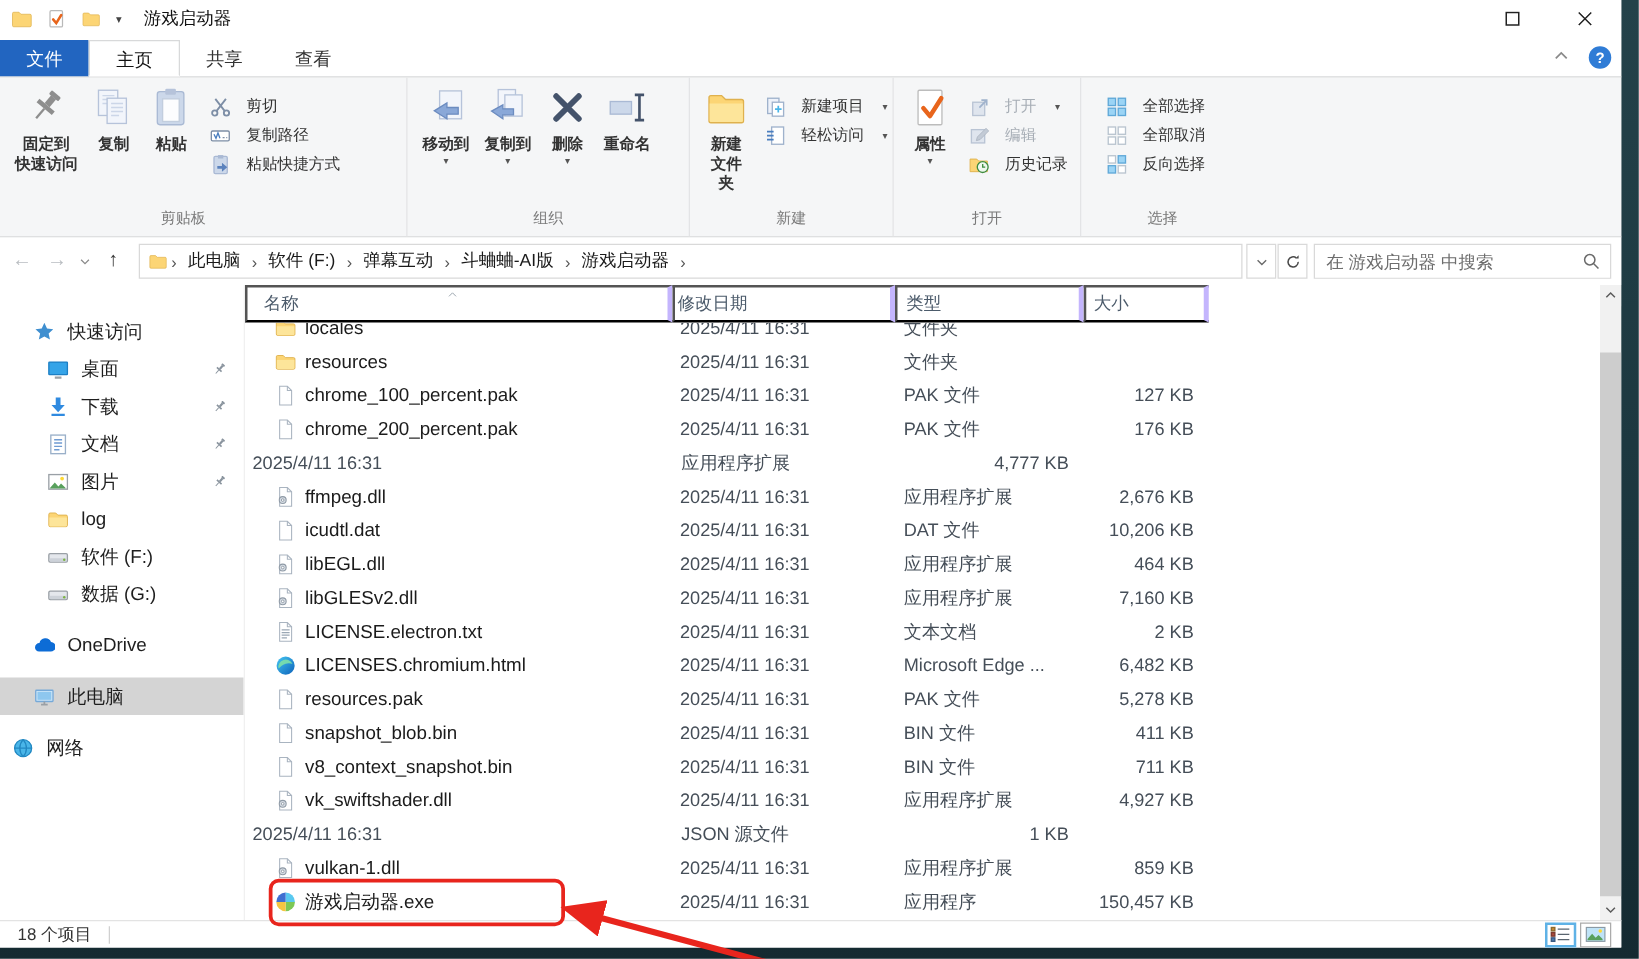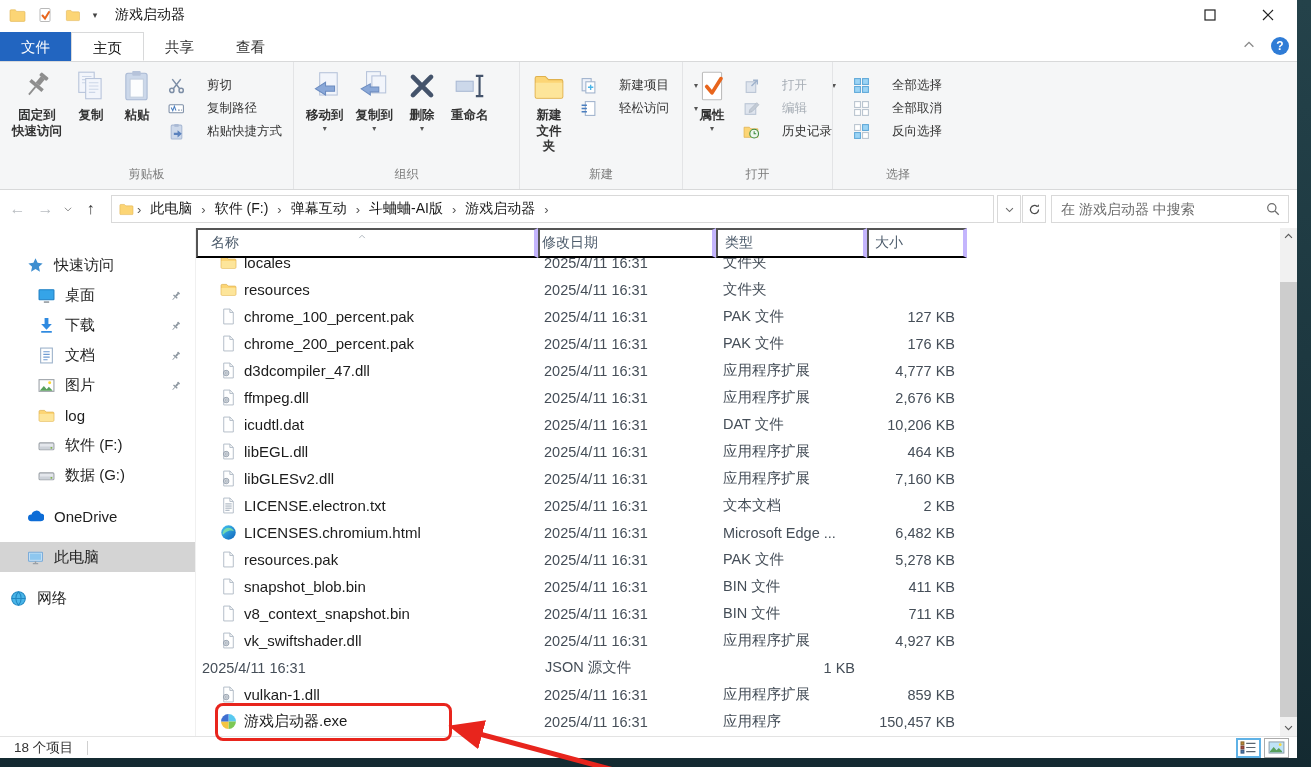--- a/index.html
+++ b/index.html
@@ -35,21 +35,21 @@
   .rgroup { display:flex; flex-direction:column; flex:none; }
   .rgroup + .rgroup { border-left:1px solid #e3e4e6; }
   .rcontent { flex:1; display:flex; align-items:flex-start; padding:3px 6px 0; }
   .rlabel { text-align:center; font-size:12px; color:#7a7a7a; padding:2px 0 6px; }
   .rbig-row { display:flex; align-items:flex-start; }
   .rbtn-big { display:flex; flex-direction:column; align-items:center; background:none; border:none; padding:4px 6px 0; min-width:44px; }
   .rbtn-big .rbl { margin-top:5px; font-size:12.5px; color:#333; white-space:pre-line; text-align:center; line-height:1.25;font-weight:bold; }
   .caret-b { font-size:8px; color:#555; line-height:6px; margin-top:2px; }
   .caret-r { font-size:8px; color:#555; margin-left:3px; }
   .rsmall-col { display:flex; flex-direction:column; margin-top:9px; margin-left:4px; }
-  .rbtn-sm { display:flex; align-items:center; gap:22px; background:none; border:none; padding:3px 4px; font-size:12.5px; color:#333; }
+  .rbtn-sm { display:flex; align-items:center; gap:12px; background:none; border:none; padding:3px 4px; font-size:12.5px; color:#333; }
   .rbtn-sm .rsl { white-space:nowrap; }
   .disabled { color:#a6adb5 !important; }
   .disabled .rsl { color:#a6adb5; }
   .icon32 { width:34px; height:34px; display:block; }
   .icon16 { width:17px; height:17px; display:block; flex:none; }
 
   
   .addrbar { height:38px; display:flex; align-items:center; padding:0 8px 0 4px; gap:1px; background:#fff; flex:none; }
   .nav-btn { width:27px; height:27px; background:none; border:none; font-size:16px; display:flex; align-items:center; justify-content:center; }
   .nav-dis { color:#b9bdc1; }
@@ -222,21 +222,21 @@
                   <rect x="3" y="2" width="10" height="13" rx="1" fill="#ccd8ea" stroke="#a9b9d4"></rect>
                   <rect x="6" y="1" width="4" height="2.6" fill="#a9b9d4"></rect>
                   <path d="M5.5 9.2h3.5V6.8l4 3.4-4 3.4v-2.4H5.5z" fill="#5b82bd"></path>
                 </svg></span>
               <span class="rsl">粘贴快捷方式</span>
             </button>
           </div>
         </div>
         <div class="rlabel">剪贴板</div>
       </div>
-      <div class="rgroup" style="width: 226px;">
+      <div class="rgroup" style="width: 226px; margin-left: 32px;">
         <div class="rcontent">
           <div class="rbig-row">
             <button class="rbtn-big">
               <span class="icon32"><svg viewBox="0 0 32 32" width="34" height="34">
                   <rect x="11" y="3.5" width="16.5" height="21" fill="#f2f5fb" stroke="#b6c3da"></rect>
                   <path d="M16.5 12.5v3.5h8.5v5h-8.5v3.5l-9.5-6z" fill="#8aa8d8" stroke="#6c8cc0"></path>
                 </svg></span>
               <span class="rbl">移动到</span>
               <span class="caret-b">▾</span>
             </button>
@@ -608,29 +608,20 @@
                   <path d="M9.3 1v3.2h3.2" fill="none" stroke="#a9b4c0" stroke-width=".8"></path>
                 </svg></span>
               <span>chrome_200_percent.pak</span>
             </span>
             <span class="fc-date">2025/4/11 16:31</span>
             <span class="fc-type">PAK 文件</span>
             <span class="fc-size">176 KB</span>
             <span></span>
           </button>
           <button class="frow">
-            <span class="fc-name">
-              <span class="fic"><svg viewBox="0 0 16 16" width="17" height="17">
-                  <path d="M3.5 1h5.8l3.2 3.2V15h-9z" fill="#fff" stroke="#a9b4c0" stroke-width=".8"></path>
-                  <path d="M9.3 1v3.2h3.2" fill="none" stroke="#a9b4c0" stroke-width=".8"></path>
-                  <circle cx="5.8" cy="10.4" r="2.6" fill="#d7dde4" stroke="#8f9aa6" stroke-width=".8"></circle>
-                  <circle cx="5.8" cy="10.4" r="1" fill="#fff" stroke="#8f9aa6" stroke-width=".7"></circle>
-                </svg></span>
-              <span>d3dcompiler_47.dll</span>
-            </span>
             <span class="fc-date">2025/4/11 16:31</span>
             <span class="fc-type">应用程序扩展</span>
             <span class="fc-size">4,777 KB</span>
             <span></span>
           </button>
           <button class="frow">
             <span class="fc-name">
               <span class="fic"><svg viewBox="0 0 16 16" width="17" height="17">
                   <path d="M3.5 1h5.8l3.2 3.2V15h-9z" fill="#fff" stroke="#a9b4c0" stroke-width=".8"></path>
                   <path d="M9.3 1v3.2h3.2" fill="none" stroke="#a9b4c0" stroke-width=".8"></path>

